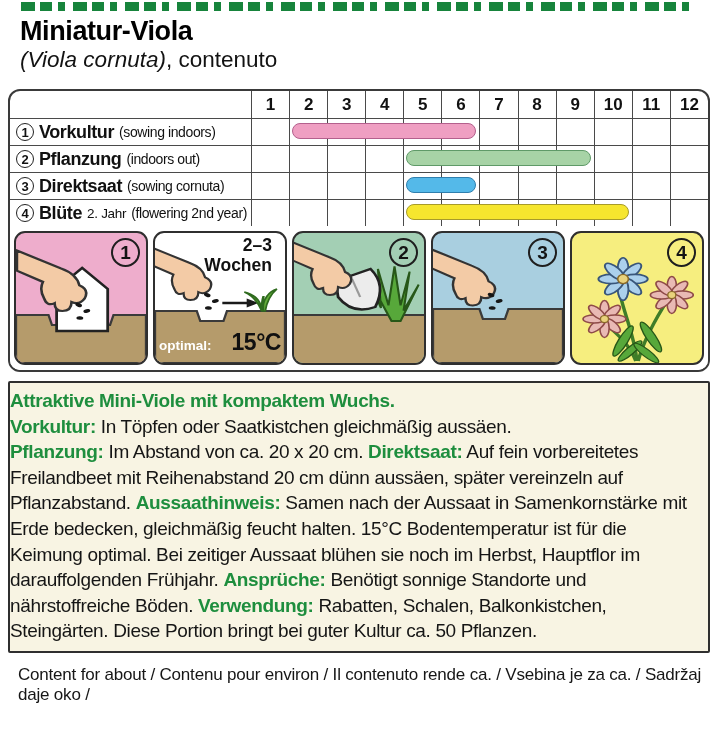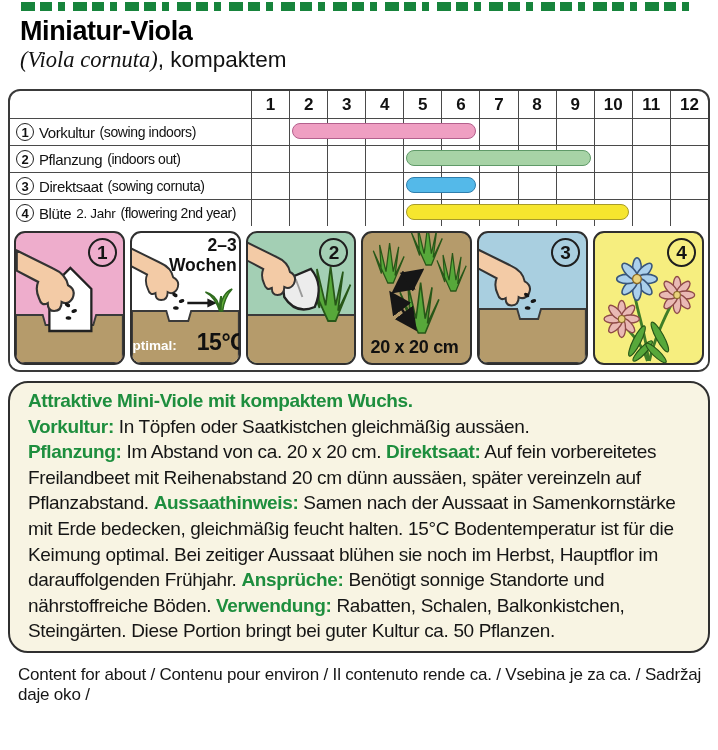--- a/index.html
+++ b/index.html
@@ -13,51 +13,51 @@
   
   .top-strip{
     margin:2px 20px 5px 21px;height:9px;width:676px;
     background:repeating-linear-gradient(90deg,
       #17843c 0 14px, rgba(0,0,0,0) 14px 19px,
       #17843c 19px 31px, rgba(0,0,0,0) 31px 37px,
       #17843c 37px 44px, rgba(0,0,0,0) 44px 52px);
   }
   .title{margin:0 0 0 20px;font-size:27px;font-weight:700;color:#000000;letter-spacing:-0.4px;line-height:30px;}
   .latin{margin:1px 0 0 20px;font-size:22.5px;line-height:26px;color:#121212;}
-  .latin .sci{font-style:italic;font-family:Liberation Serif, serif;}
+  .latin .sci{font-style:italic;}
   .synonyms{margin:12px 20px 0 20px;font-size:18.5px;font-weight:700;line-height:23.5px;letter-spacing:-0.3px;color:#131313;}
 
   
   .big-box{margin:16px 8px 0 8px;border:2.5px solid #3a3a3a;border-radius:12px;overflow:hidden;background:#fff;}
   .cal-row{display:flex;height:26px;align-items:stretch;}
   .cal-row.cal-head{height:27px;}
   .cal-row.data{border-top:1.6px solid #4a4a4a;}
   .cal-label{width:241px;flex:none;display:flex;align-items:center;gap:5px;padding-left:6px;box-sizing:border-box;white-space:nowrap;}
   .cnum{width:18px;height:18px;flex:none;border:1.7px solid #222;border-radius:50%;display:inline-flex;align-items:center;justify-content:center;font-size:13px;font-weight:700;box-sizing:border-box;}
-  .row-name{font-weight:400;font-size:15px;letter-spacing:-0.4px;}
+  .row-name{font-weight:700;font-size:18px;letter-spacing:-0.4px;}
   .row-suffix{font-size:13.5px;letter-spacing:-0.3px;}
   .row-sub{font-size:14px;letter-spacing:-0.4px;}
   .cal-months{flex:1;position:relative;display:flex;}
   .cal-cell{flex:1;border-left:1.6px solid #4a4a4a;box-sizing:border-box;display:flex;align-items:center;justify-content:center;}
   .cal-head .cal-cell{font-weight:700;font-size:17px;}
   .cal-bar{position:absolute;top:4px;height:16px;border-radius:9px;border:1.8px solid;box-sizing:border-box;}
 
   .panels{display:flex;gap:5px;padding:5px 4px;background:#fff;}
   .panel{flex:1;height:130px;border:2.4px solid #2f2f2f;border-radius:11px;position:relative;overflow:hidden;box-sizing:content-box;}
   .panel svg.illus{position:absolute;inset:0;width:100%;height:100%;}
   .pnum{position:absolute;top:5px;right:6px;width:29px;height:29px;border:2px solid #1f1f1f;border-radius:50%;display:flex;align-items:center;justify-content:center;font-size:19px;font-weight:600;box-sizing:border-box;color:#141414;}
-  .p2-cap{position:absolute;top:3px;right:2px;text-align:right;font-weight:700;font-size:17.5px;line-height:19.5px;color:#111;}
+  .p2-cap{position:absolute;top:3px;right:13px;text-align:right;font-weight:700;font-size:17.5px;line-height:19.5px;color:#111;}
   .p2-opt{position:absolute;bottom:7px;left:0;right:0;display:flex;justify-content:center;align-items:baseline;gap:20px;}
   .p2-opt .opt-label{color:#fff;font-size:13.5px;font-weight:700;}
   .p2-opt .opt-value{color:#101010;font-size:23px;font-weight:700;letter-spacing:-0.5px;}
   .p4-cap{position:absolute;bottom:5px;left:7px;font-size:18px;font-weight:700;letter-spacing:-0.3px;color:#111;}
 
   
-  .desc{margin:9px 8px 1px 8px;border:2.6px solid #2f2f2f;border-radius:20px;background:#f8f4e3;
-        padding:5px 11px 7px 18px;font-size:19px;line-height:25.6px;letter-spacing:-0.35px;color:#151515;}
+  .desc{margin:9px 8px 1px 8px;border:2.6px solid #2f2f2f;border-radius:2px;background:#f8f4e3;
+        padding:5px 11px 7px 0;font-size:19px;line-height:25.6px;letter-spacing:-0.35px;color:#151515;}
   .seg-green{color:#1e8e3e;font-weight:700;}
 
   .footer{margin:12px 0 0 18px;font-size:17px;letter-spacing:-0.2px;color:#161616;}
 </style>
 </head>
 <body>
 
 <svg width="0" height="0" style="position:absolute" aria-hidden="true">
   <defs>
     <g id="def-hand">
@@ -84,21 +84,21 @@
   </defs>
 </svg>
 
 <div class="page">
 
   <div class="top-strip"></div>
 
   <h1 class="title">Miniatur-Viola</h1>
 
   <div class="latin">
-    <span class="sci">(Viola cornuta)</span><span>, kompaktem</span>
+    <span class="sci">(Viola cornuta)</span><span>, contenuto</span>
   </div>
 
 
   <div class="big-box">
 
     <div class="cal">
       <div class="cal-row cal-head">
         <div class="cal-label"></div>
         <div class="cal-months">
             <div class="cal-cell">1</div>
@@ -250,39 +250,20 @@
           <line x1="0" y1="82" x2="112" y2="82" stroke="#3a3a3a" stroke-width="2"></line>
           <use href="#def-tuft" transform="translate(84 88) scale(1.3)" fill="#57a83a" stroke="#275718" stroke-width="1.4"></use>
           <line x1="18" y1="26" x2="50" y2="54" stroke="#222" stroke-width="4.5" stroke-linecap="round"></line>
           <path d="M36 48 L66 36 Q80 52 70 74 Q50 82 38 64 Z" fill="#ececec" stroke="#222" stroke-width="2.4"></path>
           <line x1="50" y1="46" x2="57" y2="64" stroke="#9a9a9a" stroke-width="2"></line>
           <use href="#def-hand" transform="translate(6 12)" fill="#f3cba6" stroke="#333" stroke-width="2"></use>
         </svg>
         <div class="pnum">2</div>
       </div>
 
-      <div class="panel" style="background-color: rgb(181, 155, 107);">
-        <svg class="illus" viewBox="0 0 112 130" preserveAspectRatio="none">
-          <defs>
-            <marker id="ah" markerWidth="9" markerHeight="9" refX="6" refY="4.5" orient="auto">
-              <path d="M0 0 L9 4.5 L0 9 Z" fill="#161616"></path>
-            </marker>
-            <marker id="ah2" markerWidth="9" markerHeight="9" refX="3" refY="4.5" orient="auto">
-              <path d="M9 0 L0 4.5 L9 9 Z" fill="#161616"></path>
-            </marker>
-          </defs>
-          <use href="#def-tuft" transform="translate(26 50) scale(0.95)" fill="#57a83a" stroke="#275718" stroke-width="1.4"></use>
-          <use href="#def-tuft" transform="translate(66 32) scale(0.95)" fill="#57a83a" stroke="#275718" stroke-width="1.4"></use>
-          <use href="#def-tuft" transform="translate(92 58) scale(0.9)" fill="#57a83a" stroke="#275718" stroke-width="1.4"></use>
-          <use href="#def-tuft" transform="translate(58 100) scale(1.2)" fill="#57a83a" stroke="#275718" stroke-width="1.4"></use>
-          <line x1="36" y1="56" x2="58" y2="40" stroke="#161616" stroke-width="2.6" marker-start="url(#ah2)" marker-end="url(#ah)"></line>
-          <line x1="32" y1="64" x2="52" y2="92" stroke="#161616" stroke-width="2.6" marker-start="url(#ah2)" marker-end="url(#ah)"></line>
-        </svg>
-        <div class="p4-cap">20 x 20 cm</div>
-      </div>
 
       <div class="panel" style="background-color: rgb(169, 207, 224);">
         <svg class="illus" viewBox="0 0 112 130" preserveAspectRatio="none">
           <path d="M0 76 L40 76 L43 86 L62 86 L65 76 L112 76 L112 130 L0 130 Z" fill="#b59b6b" stroke="#3a3a3a" stroke-width="2"></path>
           <use href="#def-hand" transform="translate(8 20) scale(1.05)" fill="#f3cba6" stroke="#333" stroke-width="2"></use>
           <use href="#def-seeds" transform="translate(50 62)" fill="#161616"></use>
         </svg>
         <div class="pnum">3</div>
       </div>
 

